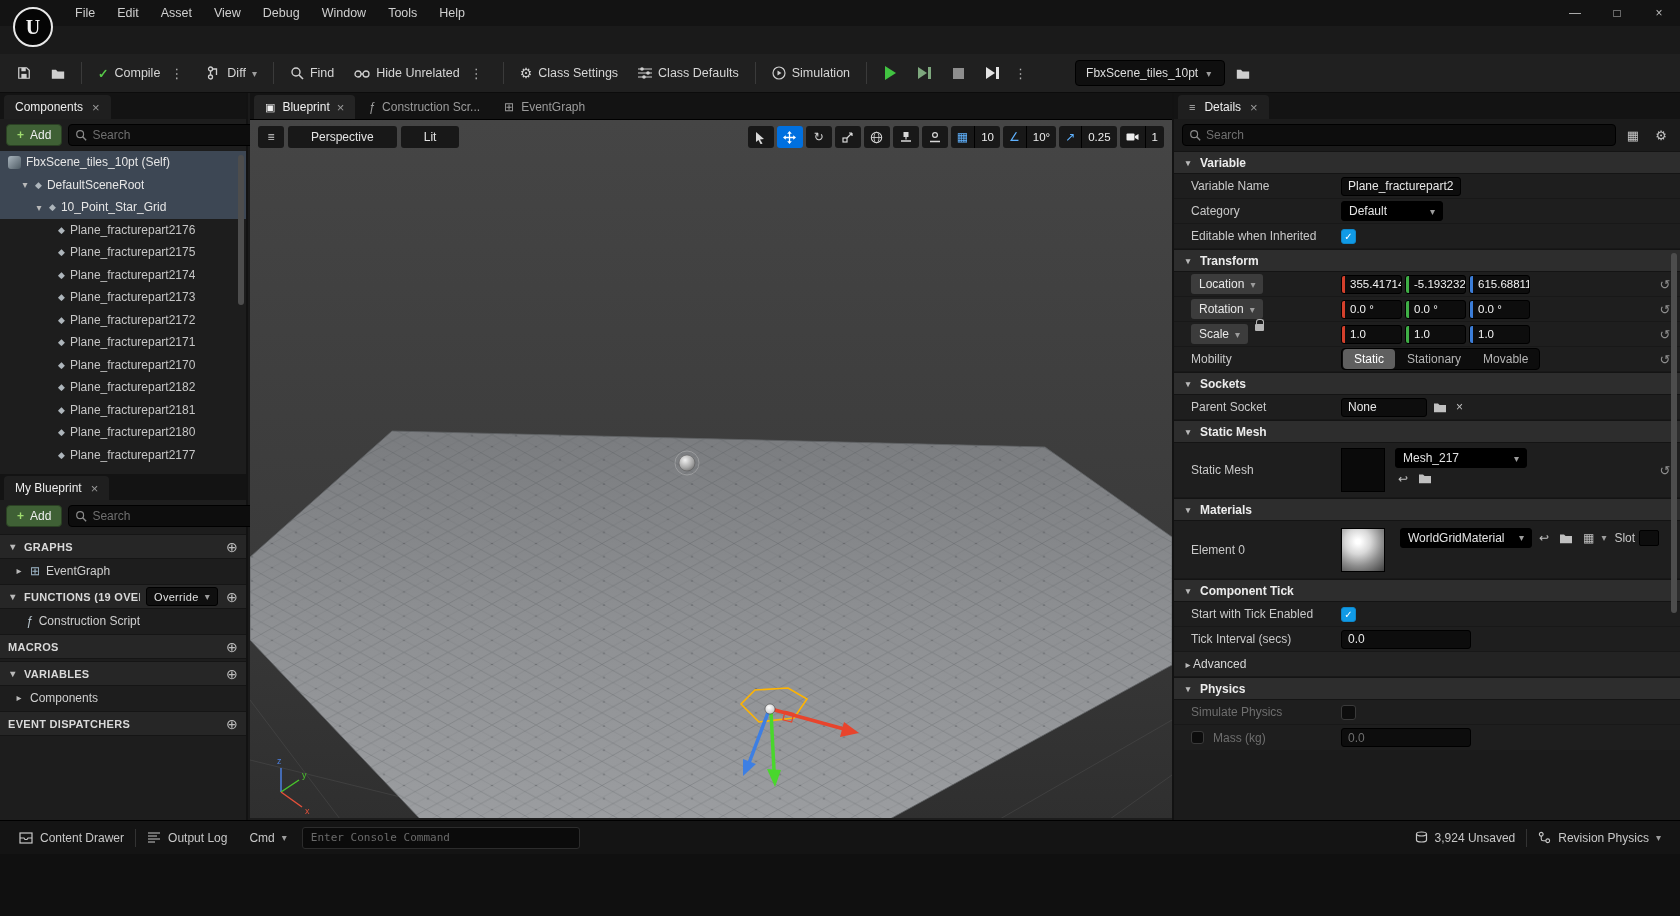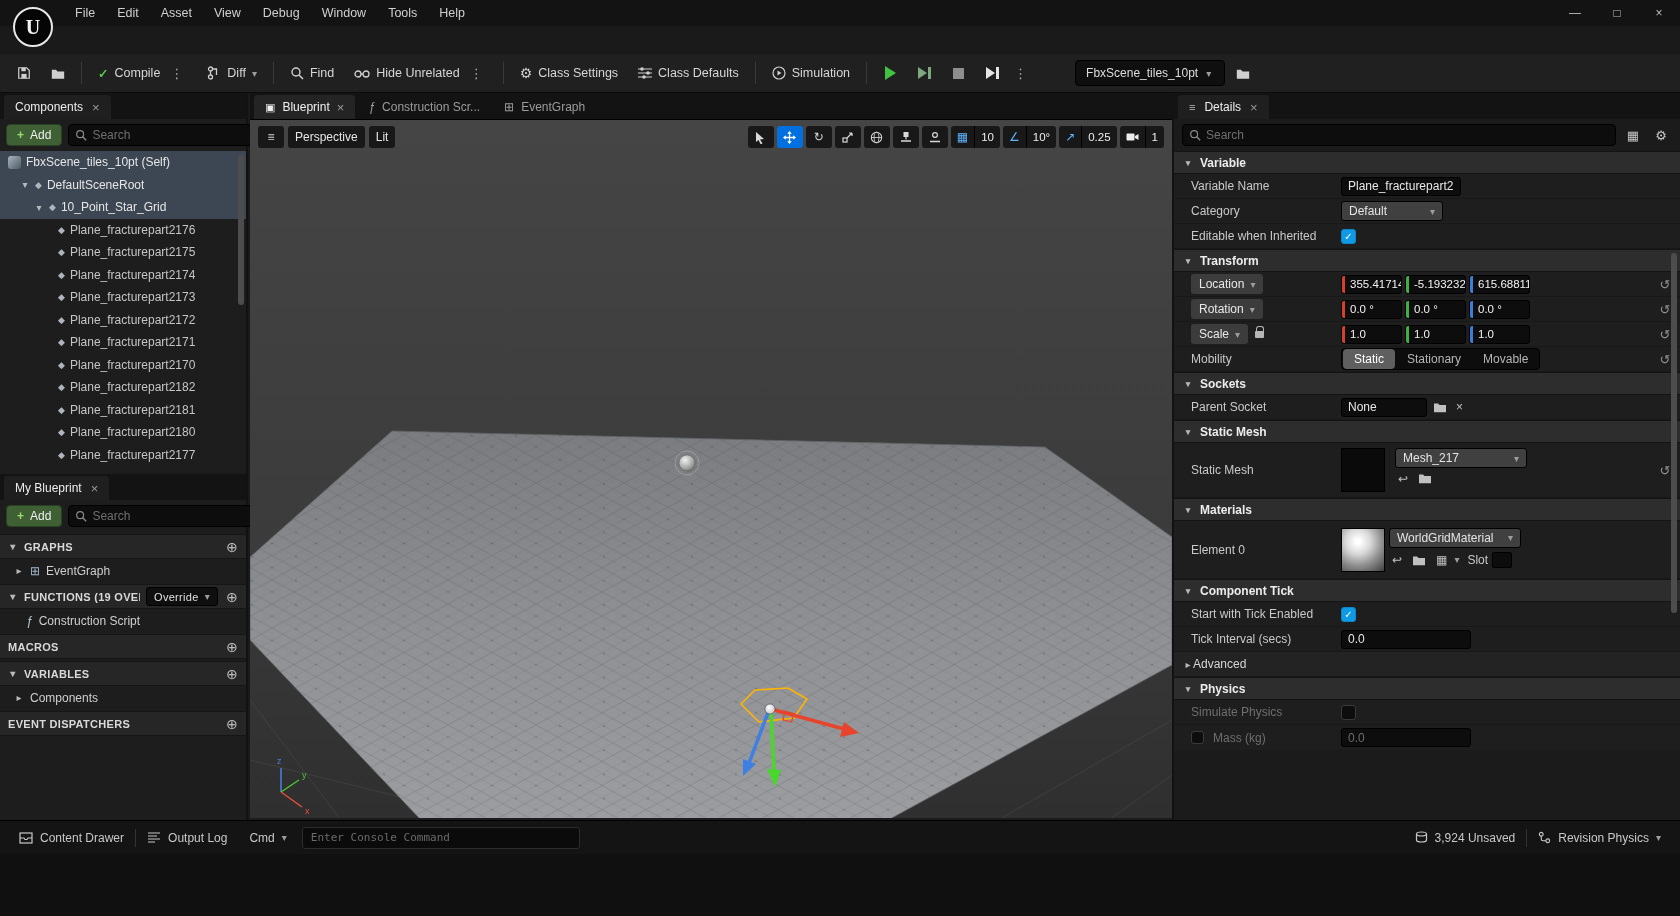--- a/index.html
+++ b/index.html
@@ -71,41 +71,41 @@
   .center-panel { position:absolute; left:250px; top:93px; width:922px; height:727px; background:#1d1d1d; }
   .vp-tabstrip { height:26px; background:#131313; display:flex; align-items:flex-end; padding-left:4px; }
   .vp-tab { height:24px; display:flex; align-items:center; gap:7px; padding:0 11px; color:#9b9b9b; border-radius:4px 4px 0 0; margin-right:2px; }
   .vp-tab.active { background:#242424; color:#efefef; }
   .vp-body { position:relative; width:100%; height:699px; background:#3a3a3a; border-top:1px solid #000; overflow:hidden; }
   .scene { position:absolute; left:0; top:0; }
   .vp-overlay-left { position:absolute; left:8px; top:6px; display:flex; gap:4px; align-items:center; }
   .vp-overlay-right { position:absolute; right:8px; top:6px; display:flex; gap:3px; align-items:center; }
   .vpt { min-width:26px; height:22px; background:rgba(16,16,16,.85); border-radius:3px; display:flex; align-items:center; justify-content:center; color:#d3d3d3; font-size:12px; padding:0 4px; }
   .vpt.active { background:#0070e0; color:#fff; }
-  .vp-pill { display:flex; align-items:center; height:22px; background:rgba(16,16,16,.85); border-radius:3px; color:#e4e4e4; padding:0 7px; }
+  .vp-pill { display:flex; align-items:center; height:22px; background:rgba(16,16,16,.85); border-radius:3px; color:#e4e4e4; padding:0 23px; }
   .vp-snap { display:flex; height:22px; background:rgba(16,16,16,.85); border-radius:3px; overflow:hidden; }
   .vp-snap .seg { padding:0 6px; display:flex; align-items:center; color:#ededed; font-size:11.5px; }
   .vp-snap .seg.iconseg { color:#5fb2ff; border-right:1px solid #000; font-size:12px; }
 
   
   .details-panel { position:absolute; left:1172px; top:93px; width:508px; height:727px; background:#1b1b1b; border-left:2px solid #121212; }
   .details-search { display:flex; align-items:center; gap:6px; padding:5px 8px; }
   .d-iconbtn { width:22px; height:22px; display:flex; align-items:center; justify-content:center; color:#c4c4c4; font-size:13px; }
   .dsec { background:#2d2d2d; height:23px; display:flex; align-items:center; gap:7px; padding:0 9px; border-top:1px solid #141414; border-bottom:1px solid #141414; font-weight:bold; color:#ececec; }
   .dsec .tw { font-size:9px; }
   .drow { display:flex; align-items:center; min-height:25px; border-bottom:1px solid #181818; padding-left:17px; background:#1e1e1e; padding-right:4px; }
   .dlabel { width:150px; color:#c9c9c9; flex-shrink:0; }
   .dval { display:flex; align-items:center; gap:3px; flex:1; }
   .dreset { width:22px; color:#8f8f8f; text-align:center; font-size:13px; flex-shrink:0; }
   .tinput { background:#0d0d0d; border:1px solid #000; border-radius:3px; height:19px; color:#e8e8e8; padding:0 6px; font-size:12px; font-family:"Liberation Sans",sans-serif; outline:none; }
   .num-field { position:relative; height:19px; background:#0d0d0d; border:1px solid #000; border-radius:3px; display:flex; align-items:center; padding:0 5px 0 8px; color:#f2f2f2; width:61px; overflow:hidden; white-space:nowrap; font-size:11.5px; }
   .num-field::before { content:""; position:absolute; left:0; top:0; bottom:0; width:3px; }
   .ax-x::before { background:#d3402c; } .ax-y::before { background:#3fae46; } .ax-z::before { background:#3b7dd8; }
   .dd-mid { height:20px; background:#3c3c3c; border-radius:3px; padding:0 8px; display:flex; gap:6px; align-items:center; color:#e8e8e8; }
-  .dd-val { height:20px; background:#404040; border:1px solid #000; border-radius:3px; padding:0 7px; display:flex; align-items:center; justify-content:space-between; color:#e4e4e4; }
+  .dd-val { height:20px; background:#000000; border:1px solid #000; border-radius:3px; padding:0 7px; display:flex; align-items:center; justify-content:space-between; color:#e4e4e4; }
   .checkbox { width:15px; height:15px; border-radius:3px; background:#0d0d0d; border:1px solid #3a3a3a; display:flex; align-items:center; justify-content:center; font-size:10px; color:transparent; }
   .checkbox.checked { background:#109ae6; border-color:#0e87ca; color:#fff; }
   .seg-group { display:flex; background:#0d0d0d; border:1px solid #000; border-radius:4px; height:22px; align-items:center; }
   .seg { padding:8px 11px; display:flex; align-items:center; color:#b5b5b5; height:100%; }
   .seg.active { background:#5f5f5f; color:#fff; border-radius:4px; height:20px; margin:0 1px; }
   .thumb { width:44px; height:44px; background:#0a0a0a; border:1px solid #000; flex-shrink:0; }
   .thumb.sphere { background:radial-gradient(circle at 38% 30%, #ffffff 6%, #d8d8d8 32%, #8e8e8e 62%, #3f3f3f 100%); }
   .mini-ic { color:#c0c0c0; font-size:12px; padding:0 3px; }
   .dim { color:#6e6e6e !important; }
   .lock { width:9px; height:7px; background:#b5b5b5; border-radius:1px; position:relative; margin-left:7px; display:inline-block; }
@@ -645,21 +645,21 @@
         <div class="num-field ax-y">
             <span>0.0 °</span>
           </div>
         <div class="num-field ax-z">
             <span>0.0 °</span>
           </div>
       </div>
       <span class="dreset">↺</span>
     </div>
     <div class="drow">
-      <span class="dlabel" style="display:flex;align-items:center">
+      <span class="dlabel" style="display:flex;align-items:flex-start">
         <span class="dd-mid" style="display:inline-flex">
           <span>Scale</span>
           <span class="caret">▾</span>
         </span>
         <span class="lock"></span>
       </span>
       <div class="dval">
         <div class="num-field ax-x">
             <span>1.0</span>
           </div>
@@ -730,21 +730,21 @@
     </div>
 
     <div class="dsec">
       <span class="tw">▾</span>
       <span>Materials</span>
     </div>
     <div class="drow" style="min-height:58px">
       <span class="dlabel">Element 0</span>
       <div class="dval" style="align-items:flex-start;padding:5px 0">
         <div class="thumb sphere"></div>
-        <div style="display:flex;flex-direction:column;gap:4px;margin-left:1px">
+        <div style="display:flex;flex-direction:row;gap:4px;margin-left:12px">
           <div class="dd-val" style="width:132px">
             <span>WorldGridMaterial</span>
             <span class="caret">▾</span>
           </div>
           <div style="display:flex;gap:4px;align-items:center">
             <span class="mini-ic">↩</span>
             <span class="mini-ic">
               <svg class="simple" width="14" height="12" viewBox="0 0 17 15">
                   <path d="M1 3h5l2 2h8v9H1z" fill="#c0c0c0"></path>
                 </svg>

